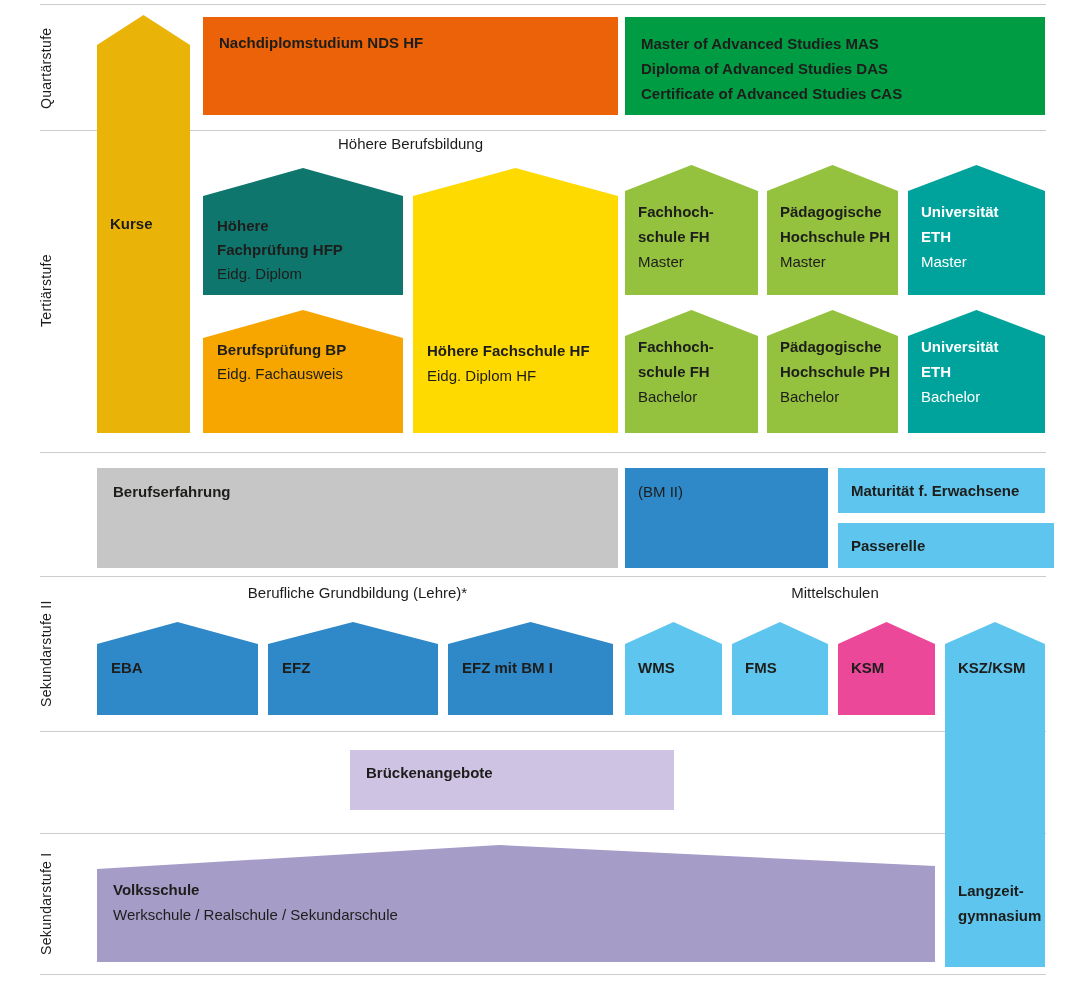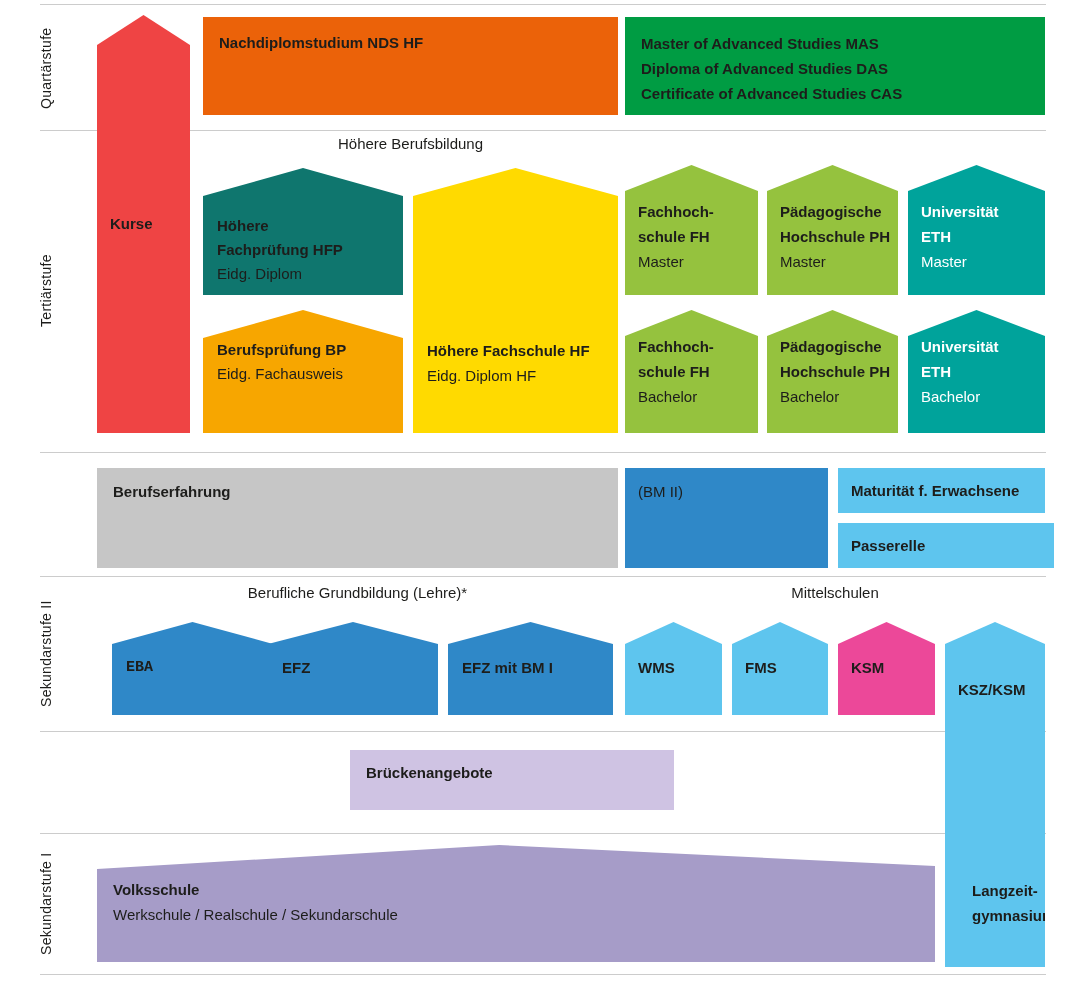--- a/index.html
+++ b/index.html
@@ -42,21 +42,21 @@
 
   <div class="side-label" style="top:12px;  height:112px">Quartärstufe</div>
   <div class="side-label" style="top:140px; height:302px">Tertiärstufe</div>
   <div class="side-label" style="top:581px; height:145px">Sekundarstufe II</div>
   <div class="side-label" style="top:836px; height:135px">Sekundarstufe I</div>
 
   <div class="section-label" style="left:203px; top:135px; width:415px">Höhere Berufsbildung</div>
   <div class="section-label" style="left:97px;  top:584px; width:521px">Berufliche Grundbildung (Lehre)*</div>
   <div class="section-label" style="left:625px; top:584px; width:420px">Mittelschulen</div>
 
-  <div class="box arrow30" style="left: 97px; top: 15px; width: 93px; height: 418px; display: flex; align-items: center; padding-left: 13px; background-color: #ef4444;">
+  <div class="box arrow30" style="left: 97px; top: 15px; width: 93px; height: 418px; display: flex; align-items: center; padding-left: 13px; background-color: #eab308;">
     <span class="t">Kurse</span>
   </div>
 
   <div class="box" style="left: 203px; top: 17px; width: 415px; height: 98px; padding: 14px 16px 0px; background-color: rgb(235, 98, 9);">
     <div class="t">Nachdiplomstudium NDS HF</div>
   </div>
 
   <div class="box" style="left: 625px; top: 17px; width: 420px; height: 98px; padding: 14px 16px 0px; line-height: 25px; background-color: rgb(0, 156, 67);">
     <div class="t">Master of Advanced Studies MAS</div>
     <div class="t">Diploma of Advanced Studies DAS</div>
@@ -124,21 +124,21 @@
   </div>
 
   <div class="box" style="left: 838px; top: 468px; width: 207px; height: 45px; display: flex; align-items: center; padding-left: 13px; background-color: rgb(94, 197, 238);">
     <span class="t">Maturität f. Erwachsene</span>
   </div>
 
   <div class="box" style="left: 838px; top: 523px; width: 216px; height: 45px; display: flex; align-items: center; padding-left: 13px; background-color: rgb(94, 197, 238);">
     <span class="t">Passerelle</span>
   </div>
 
-  <div class="box house22" style="left: 112px; top: 622px; width: 161px; height: 93px; padding: 34px 0px 0px 14px; background-color: rgb(47, 136, 200); font-family: Liberation Mono, monospace;">
+  <div class="box house22" style="left: 97px; top: 622px; width: 161px; height: 93px; padding: 34px 0px 0px 14px; background-color: rgb(47, 136, 200);">
     <div class="t">EBA</div>
   </div>
 
   <div class="box house22" style="left: 268px; top: 622px; width: 170px; height: 93px; padding: 34px 0px 0px 14px; background-color: rgb(47, 136, 200);">
     <div class="t">EFZ</div>
   </div>
 
   <div class="box house22" style="left: 448px; top: 622px; width: 165px; height: 93px; padding: 34px 0px 0px 14px; background-color: rgb(47, 136, 200);">
     <div class="t">EFZ mit BM I</div>
   </div>
@@ -149,22 +149,22 @@
 
   <div class="box house22" style="left: 732px; top: 622px; width: 96px; height: 93px; padding: 34px 0px 0px 13px; background-color: rgb(94, 197, 238);">
     <div class="t">FMS</div>
   </div>
 
   <div class="box house22" style="left: 838px; top: 622px; width: 97px; height: 93px; padding: 34px 0px 0px 13px; background-color: #ec4899;">
     <div class="t">KSM</div>
   </div>
 
   <div class="box house22" style="left: 945px; top: 622px; width: 100px; height: 345px; z-index: 2; background-color: rgb(94, 197, 238);">
-    <div class="t" style="position:absolute; top:34px; left:13px;margin-top:22px;">KSZ/KSM</div>
-    <div style="position:absolute; top:256px; left:27px; line-height:25px;">
+    <div class="t" style="position:absolute; top:34px; left:13px;">KSZ/KSM</div>
+    <div style="position:absolute; top:256px; left:13px; line-height:25px;">
       <div class="t">Langzeit-</div>
       <div class="t">gymnasium</div>
     </div>
   </div>
 
   <div class="box" style="left: 350px; top: 750px; width: 324px; height: 60px; padding: 11px 0px 0px 16px; background-color: rgb(207, 195, 227);">
     <div class="t">Brückenangebote</div>
   </div>
 
   <div class="box volks-shape" style="left: 97px; top: 845px; width: 838px; height: 117px; padding: 32px 0px 0px 16px; line-height: 25px; background-color: rgb(166, 156, 200);">

